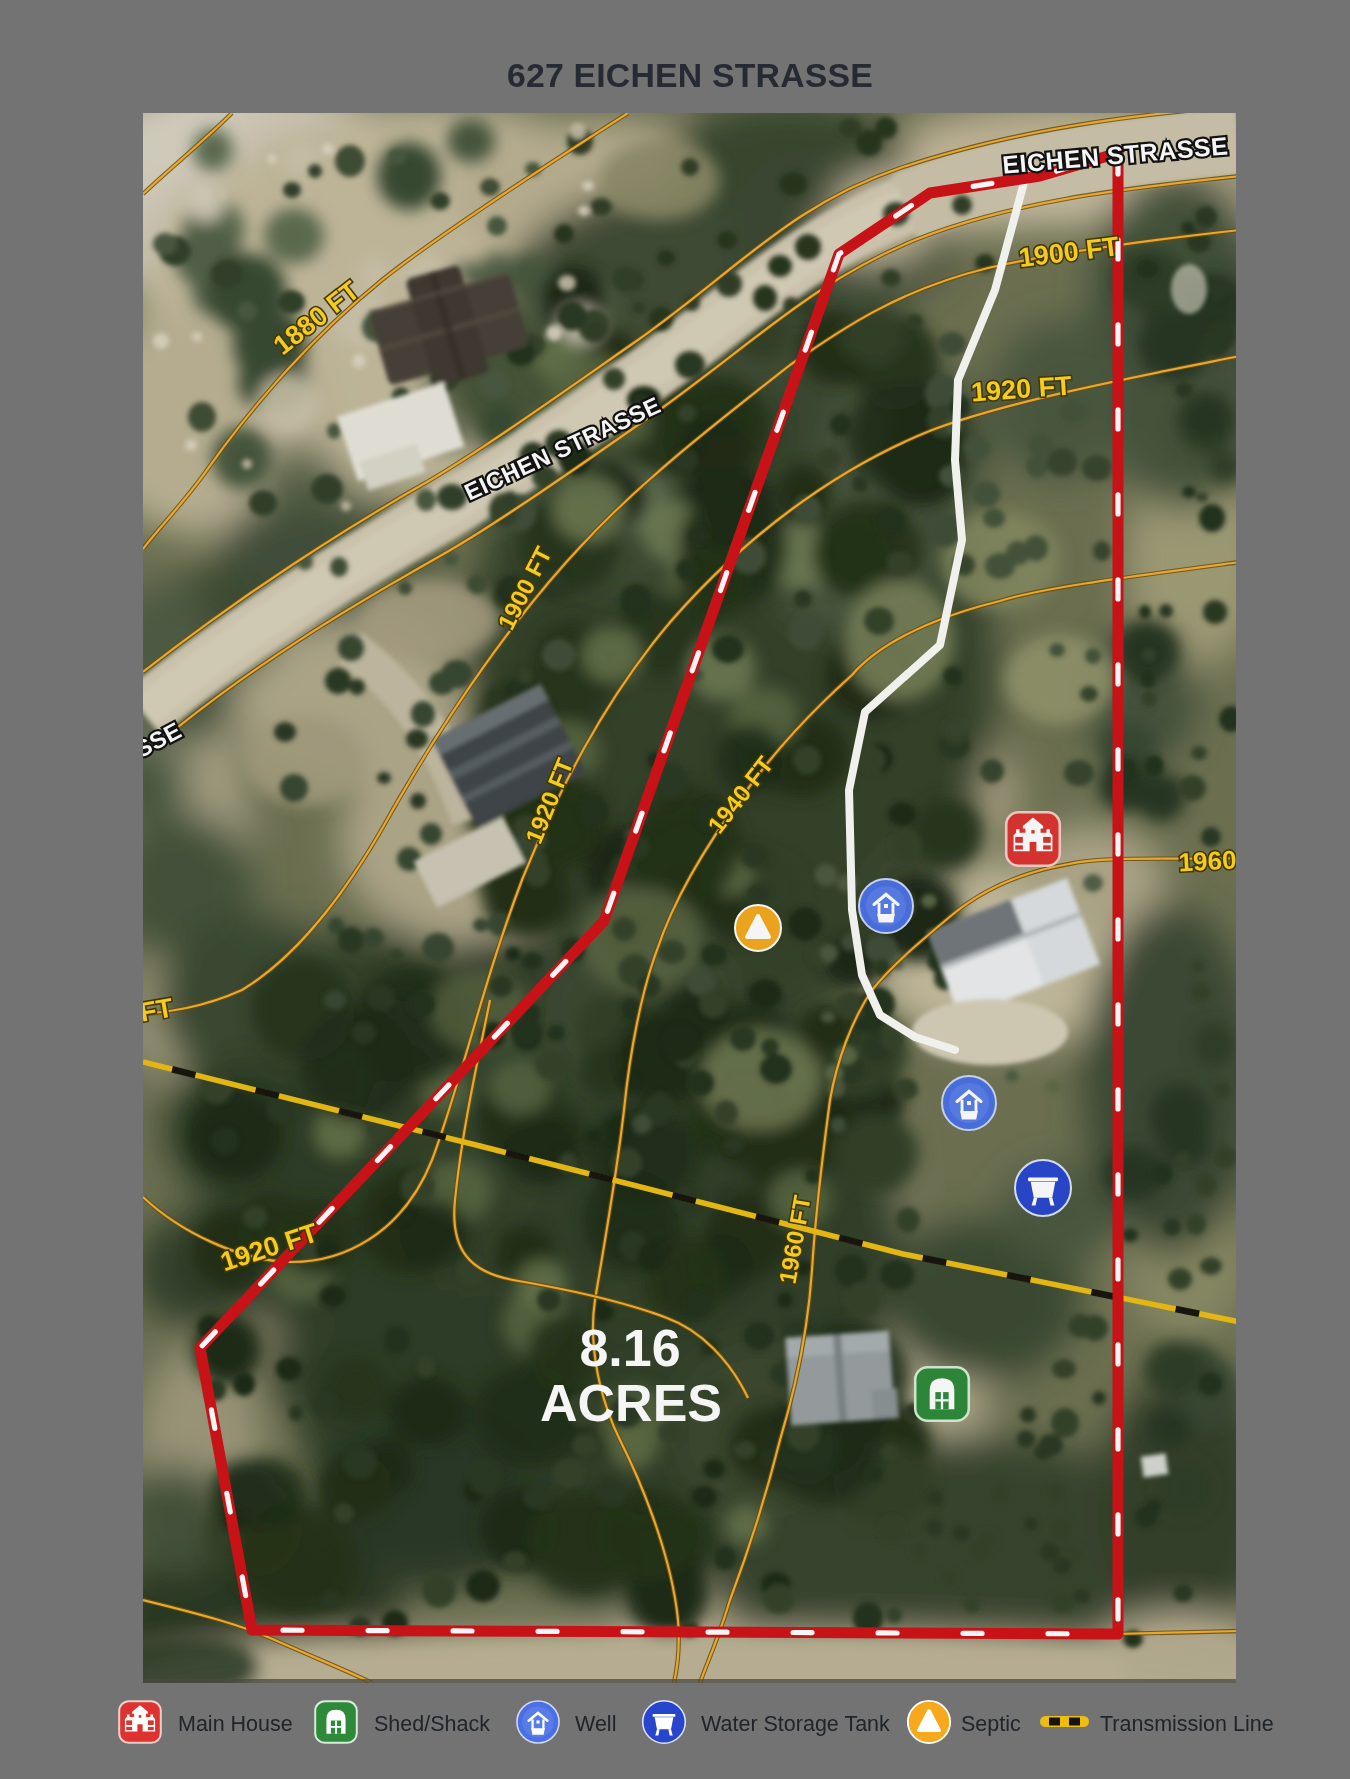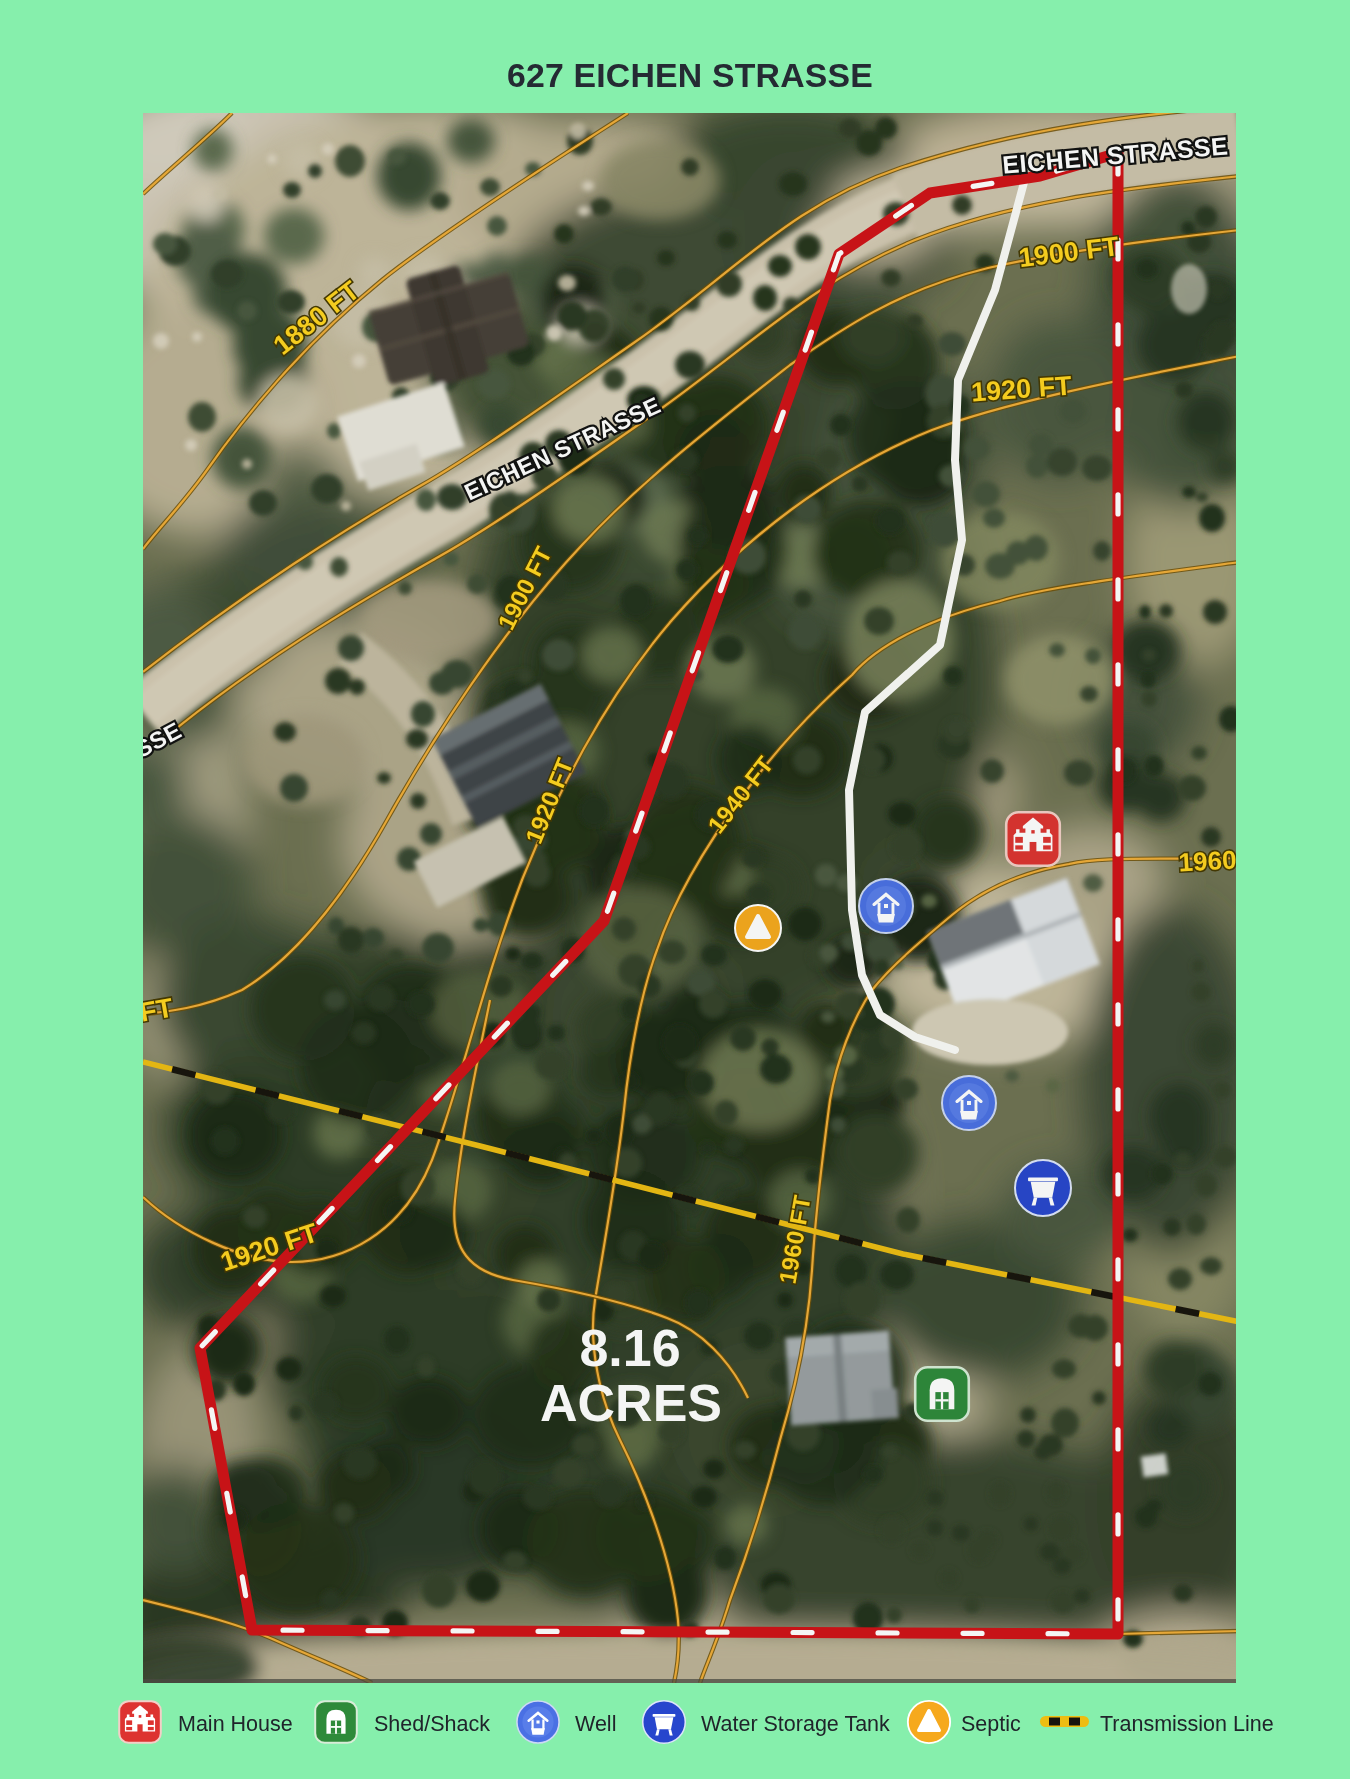--- a/index.html
+++ b/index.html
@@ -1,15 +1,15 @@
 <!DOCTYPE html>
 <html><head><meta charset="utf-8">
 <style>
 html,body{margin:0;padding:0;background:#ffffff;}
-.wrap{position:relative;width:1350px;height:1779px;background:#86efac;overflow:hidden;font-family:"Liberation Sans",sans-serif;}
+.wrap{position:relative;width:1350px;height:1779px;background:#737373;overflow:hidden;font-family:"Liberation Sans",sans-serif;}
 text{font-family:"Liberation Sans",sans-serif;}
 .ct{fill:none;stroke:#f0ad38;stroke-width:2.2;}
 .ctc{fill:none;stroke:#6e4f06;stroke-width:4.4;opacity:0.85;}
 .yl{fill:#ffd41f;stroke:#453800;stroke-width:3.2px;paint-order:stroke;font-weight:bold;}
 .wl{fill:#ffffff;stroke:#101010;stroke-width:4.5px;paint-order:stroke;font-weight:bold;letter-spacing:0.5px;}
 .acr{fill:#ffffff;font-weight:bold;font-size:52px;}
 .lg{fill:#20242b;font-size:21.5px;}
 .ttl{fill:#252a33;font-size:33.8px;font-weight:bold;letter-spacing:0.2px;}
 </style></head>
 <body>

